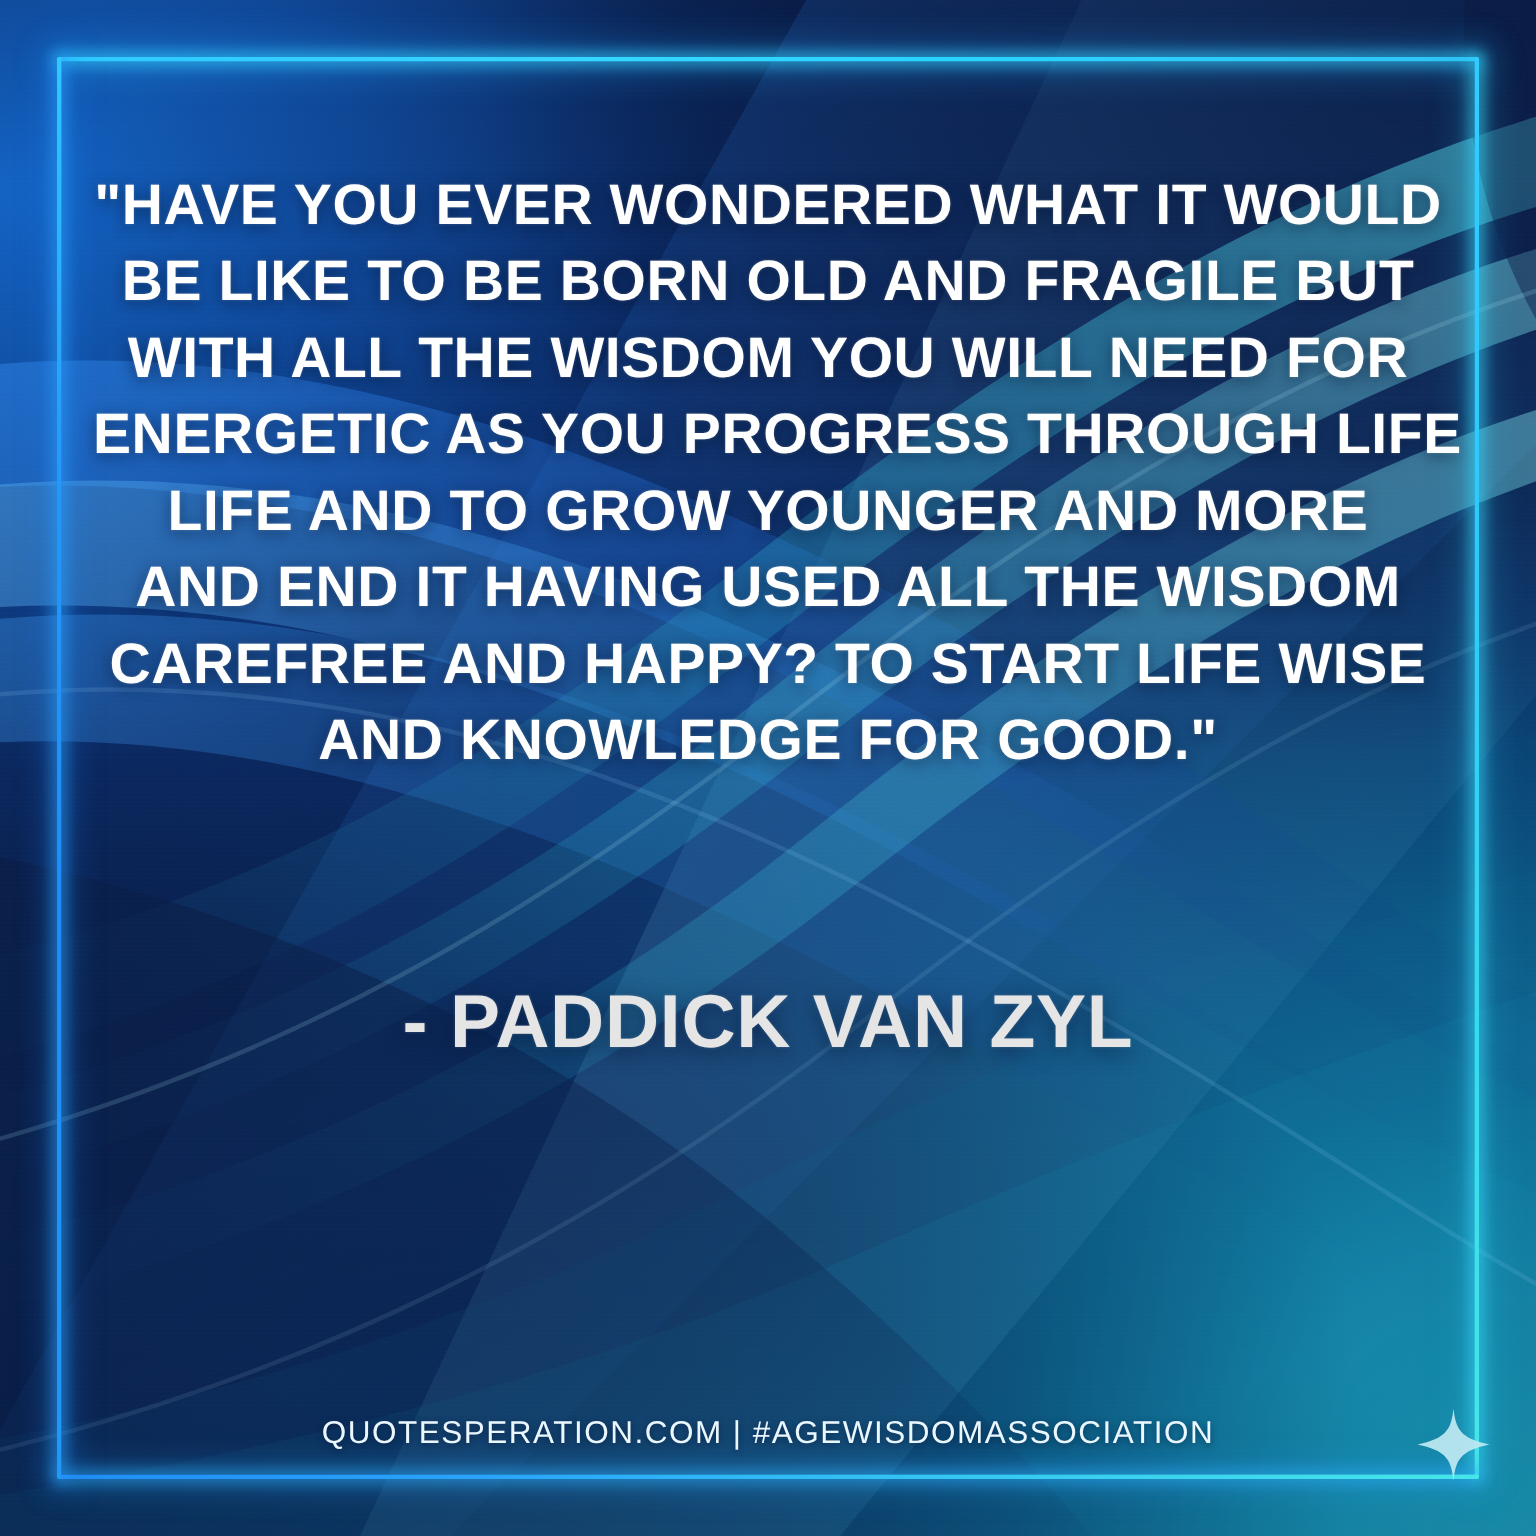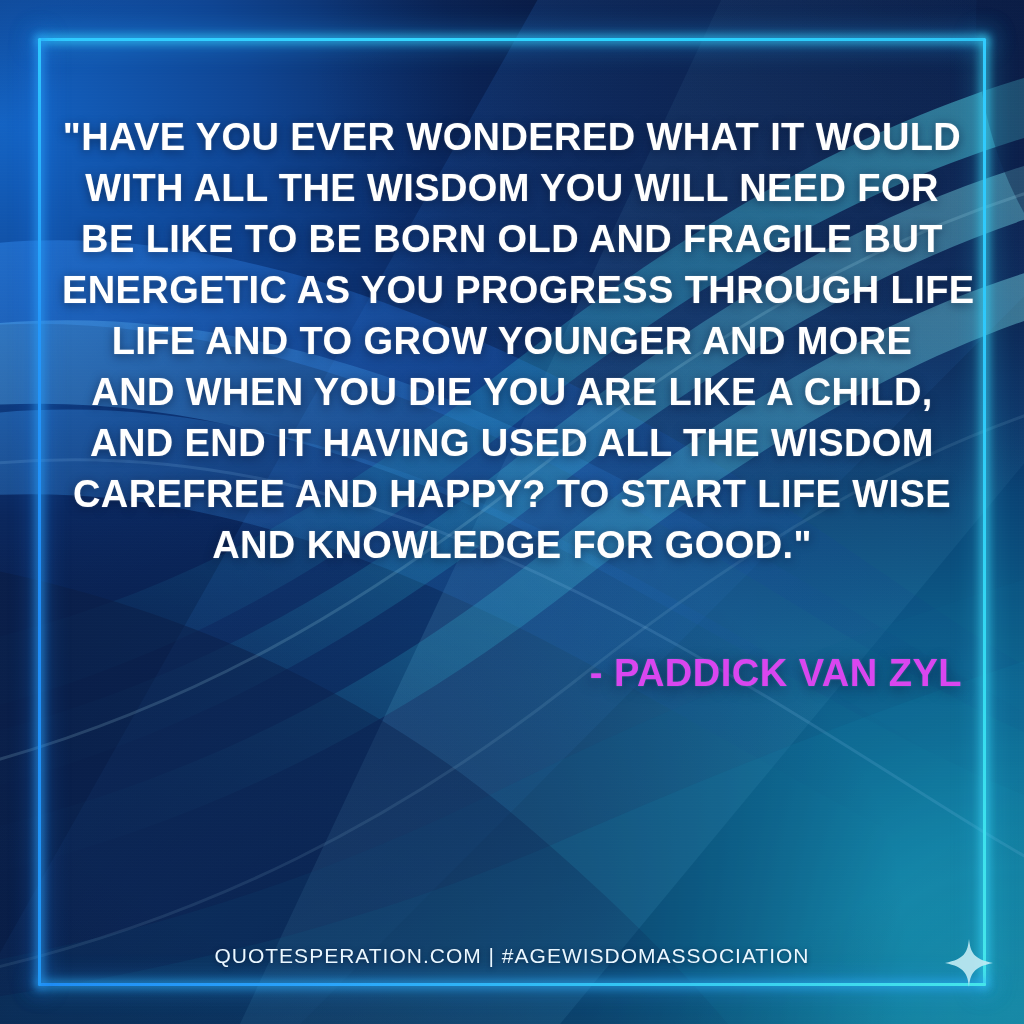--- a/index.html
+++ b/index.html
@@ -125,23 +125,23 @@
     letter-spacing: 0.4px;
     white-space: nowrap;
     text-shadow: 0 2px 10px rgba(2,16,46,0.55), 0 0 2px rgba(255,255,255,0.25);
   }
 
   .author {
     position: absolute;
     left: 62px;
     top: 652px;
     width: 900px;
-    text-align: right;
-    color: #d946ef;
-    font-size: 38px;
+    text-align: center;
+    color: #e5e5e5;
+    font-size: 50px;
     font-weight: 700;
     letter-spacing: 0.5px;
     text-shadow: 0 3px 14px rgba(2,16,46,0.6), 0 0 2px rgba(255,255,255,0.25);
   }
 
   .footer {
     position: absolute;
     left: 0;
     top: 944px;
     width: 1024px;
@@ -242,25 +242,24 @@
     <div class="frame-edge edge-top"></div>
     <div class="frame-edge edge-right"></div>
     <div class="frame-edge edge-bottom"></div>
     <div class="frame-edge edge-left"></div>
   </div>
 
   <div class="content">
 
     <div class="quote-block">
       <div class="quote-line">"HAVE YOU EVER WONDERED WHAT IT WOULD</div>
+      <div class="quote-line">BE LIKE TO BE BORN OLD AND FRAGILE BUT</div>
       <div class="quote-line">WITH ALL THE WISDOM YOU WILL NEED FOR</div>
-      <div class="quote-line">BE LIKE TO BE BORN OLD AND FRAGILE BUT</div>
       <div class="quote-line">ENERGETIC AS YOU PROGRESS THROUGH LIFE</div>
       <div class="quote-line">LIFE AND TO GROW YOUNGER AND MORE</div>
-      <div class="quote-line">AND WHEN YOU DIE YOU ARE LIKE A CHILD,</div>
       <div class="quote-line">AND END IT HAVING USED ALL THE WISDOM</div>
       <div class="quote-line">CAREFREE AND HAPPY? TO START LIFE WISE</div>
       <div class="quote-line">AND KNOWLEDGE FOR GOOD."</div>
     </div>
 
     <div class="author">- PADDICK VAN ZYL</div>
 
     <div class="footer">QUOTESPERATION.COM | #AGEWISDOMASSOCIATION</div>
 
     <svg class="sparkle" viewBox="0 0 100 100">

